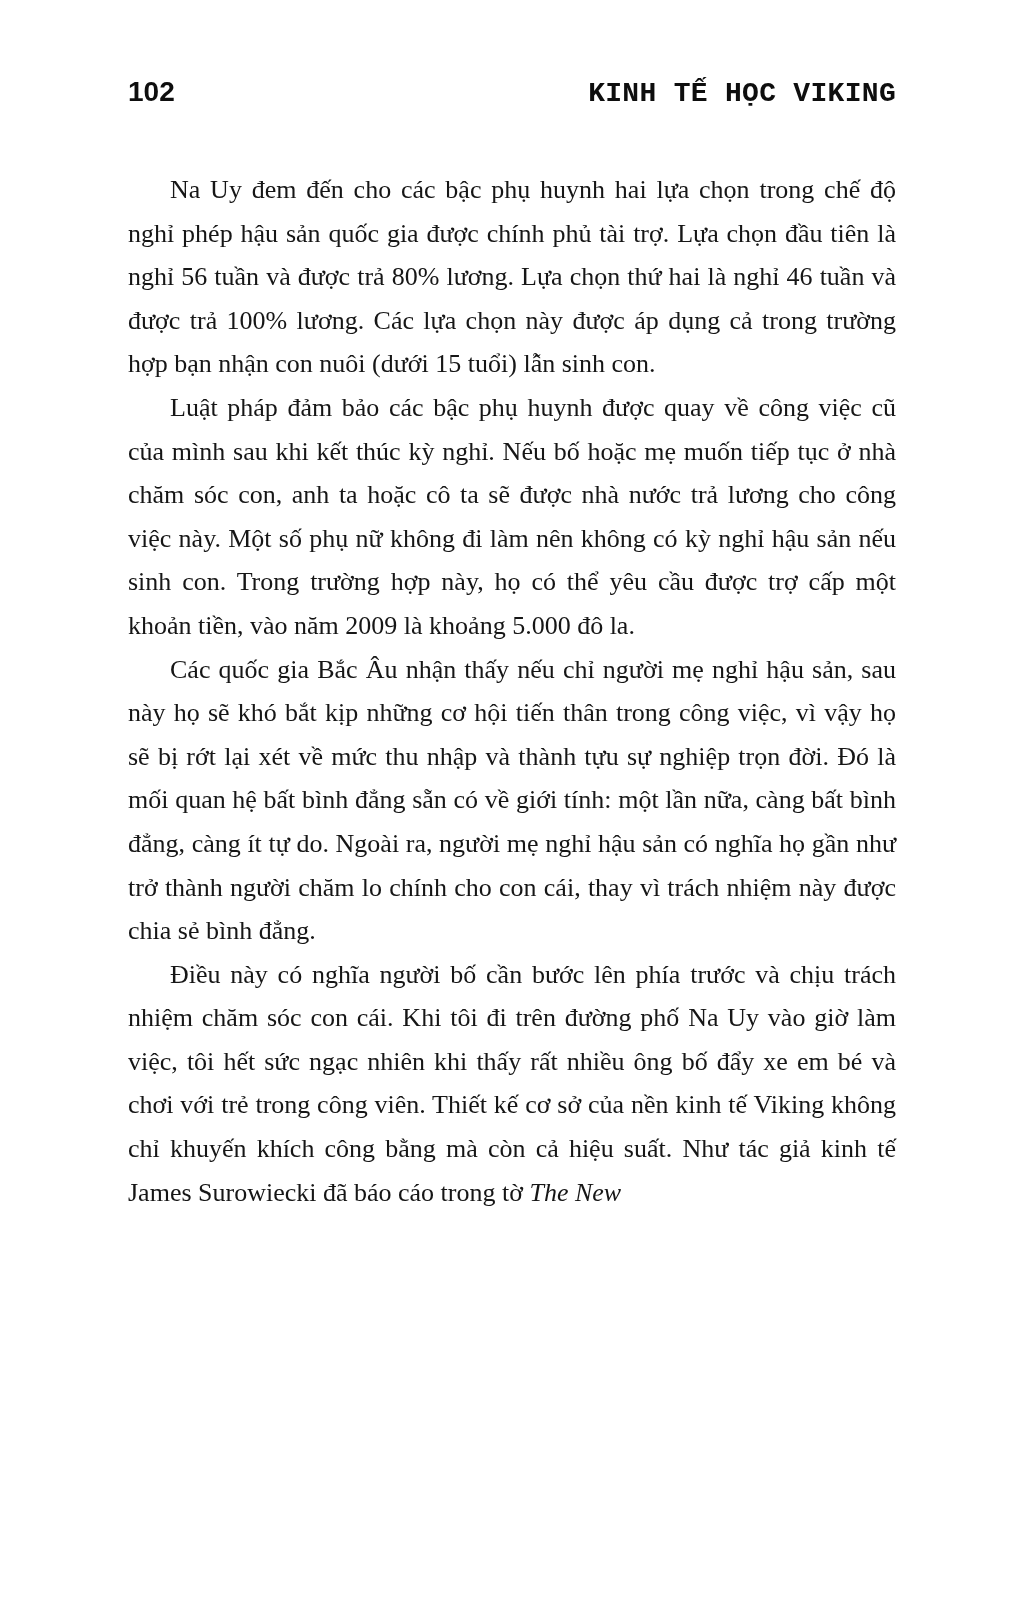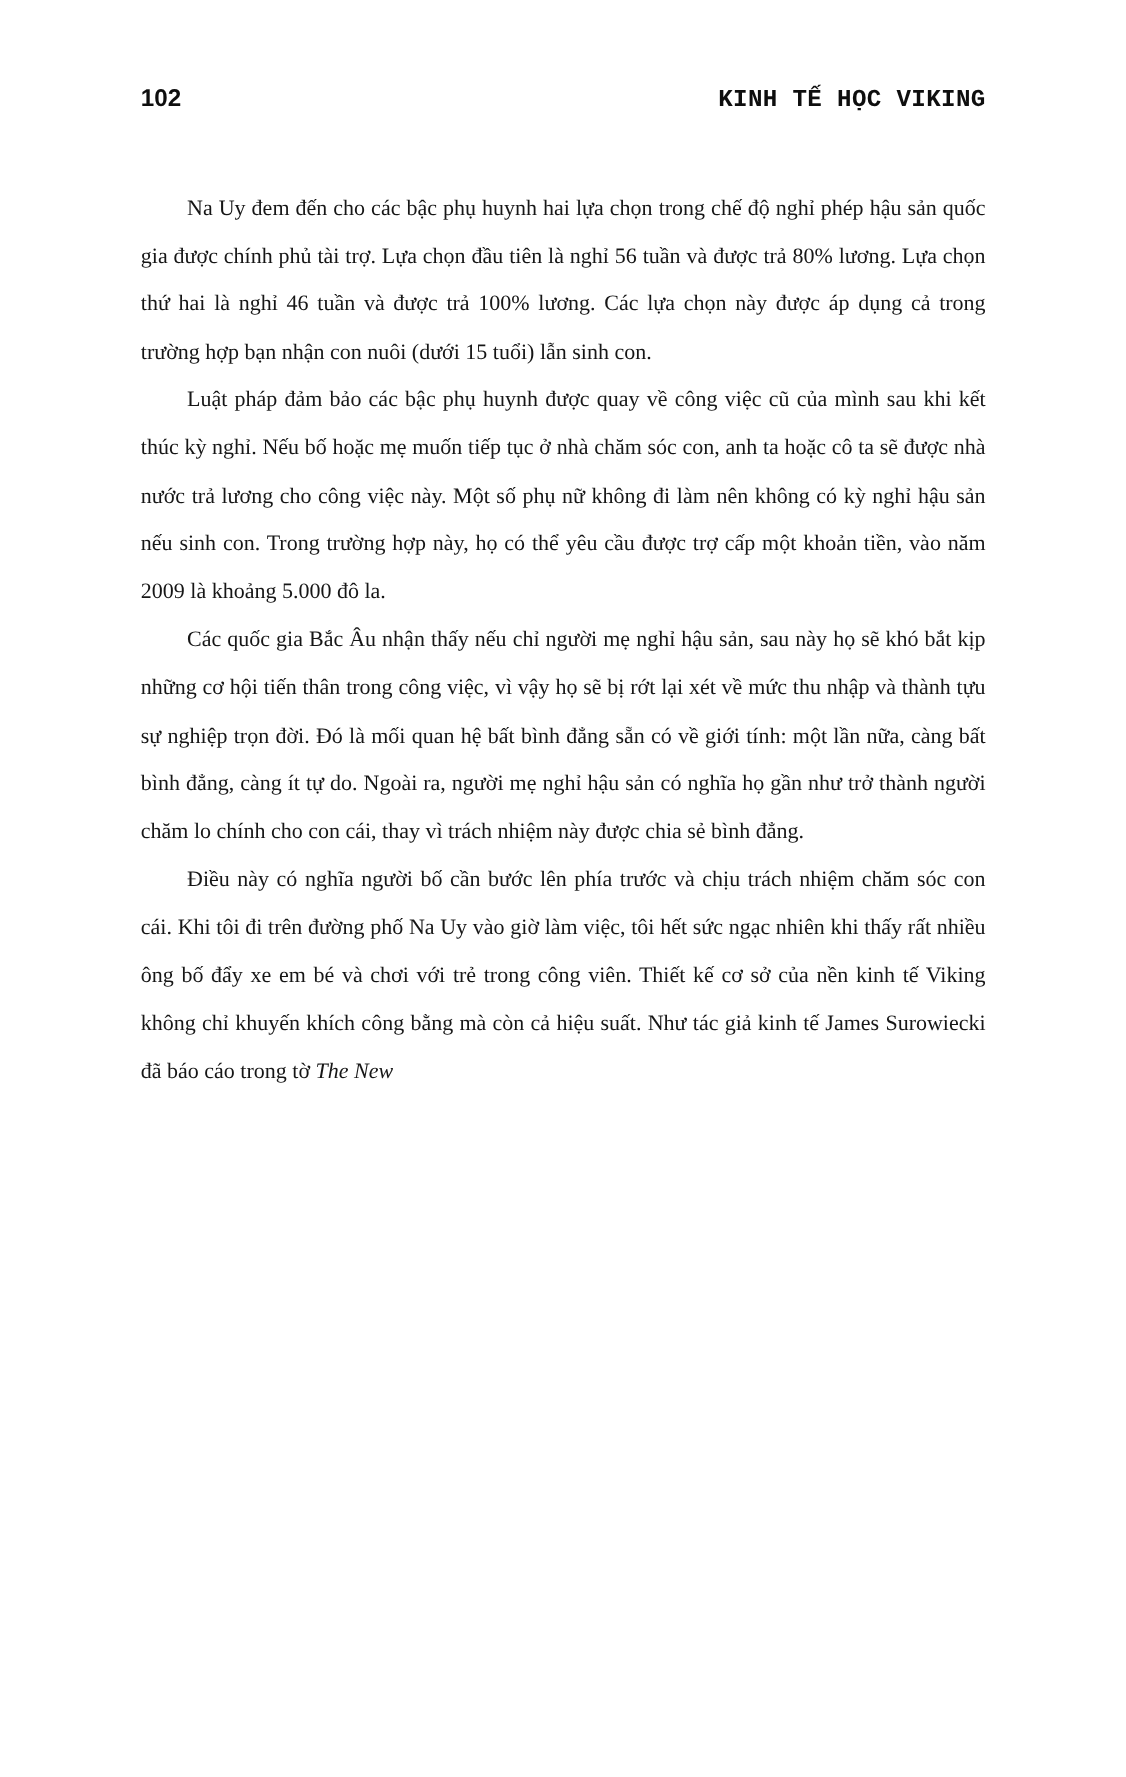--- a/index.html
+++ b/index.html
@@ -19,34 +19,34 @@
   .header {
     position: absolute;
     left: 128px;
     right: 128px;
     top: 76px;
     display: flex;
     justify-content: space-between;
     align-items: baseline;
     font-family: "Liberation Sans", sans-serif;
     font-weight: 700;
-    font-size: 22px;
+    font-size: 28px;
     color: #0e0e0e;
   }
   .running-title {
     letter-spacing: 0.3px;
     font-family: Liberation Mono, monospace;
   }
   .body-text {
     position: absolute;
     left: 128px;
     width: 768px;
     top: 168px;
     color: #161616;
-    font-size: 20px;
+    font-size: 26px;
     line-height: 43.6px;
     text-align: justify;
   }
   .body-text p {
     margin: 0;
     padding: 0;
     text-indent: 42px;
   }
   .italic-title {
     font-style: italic;

